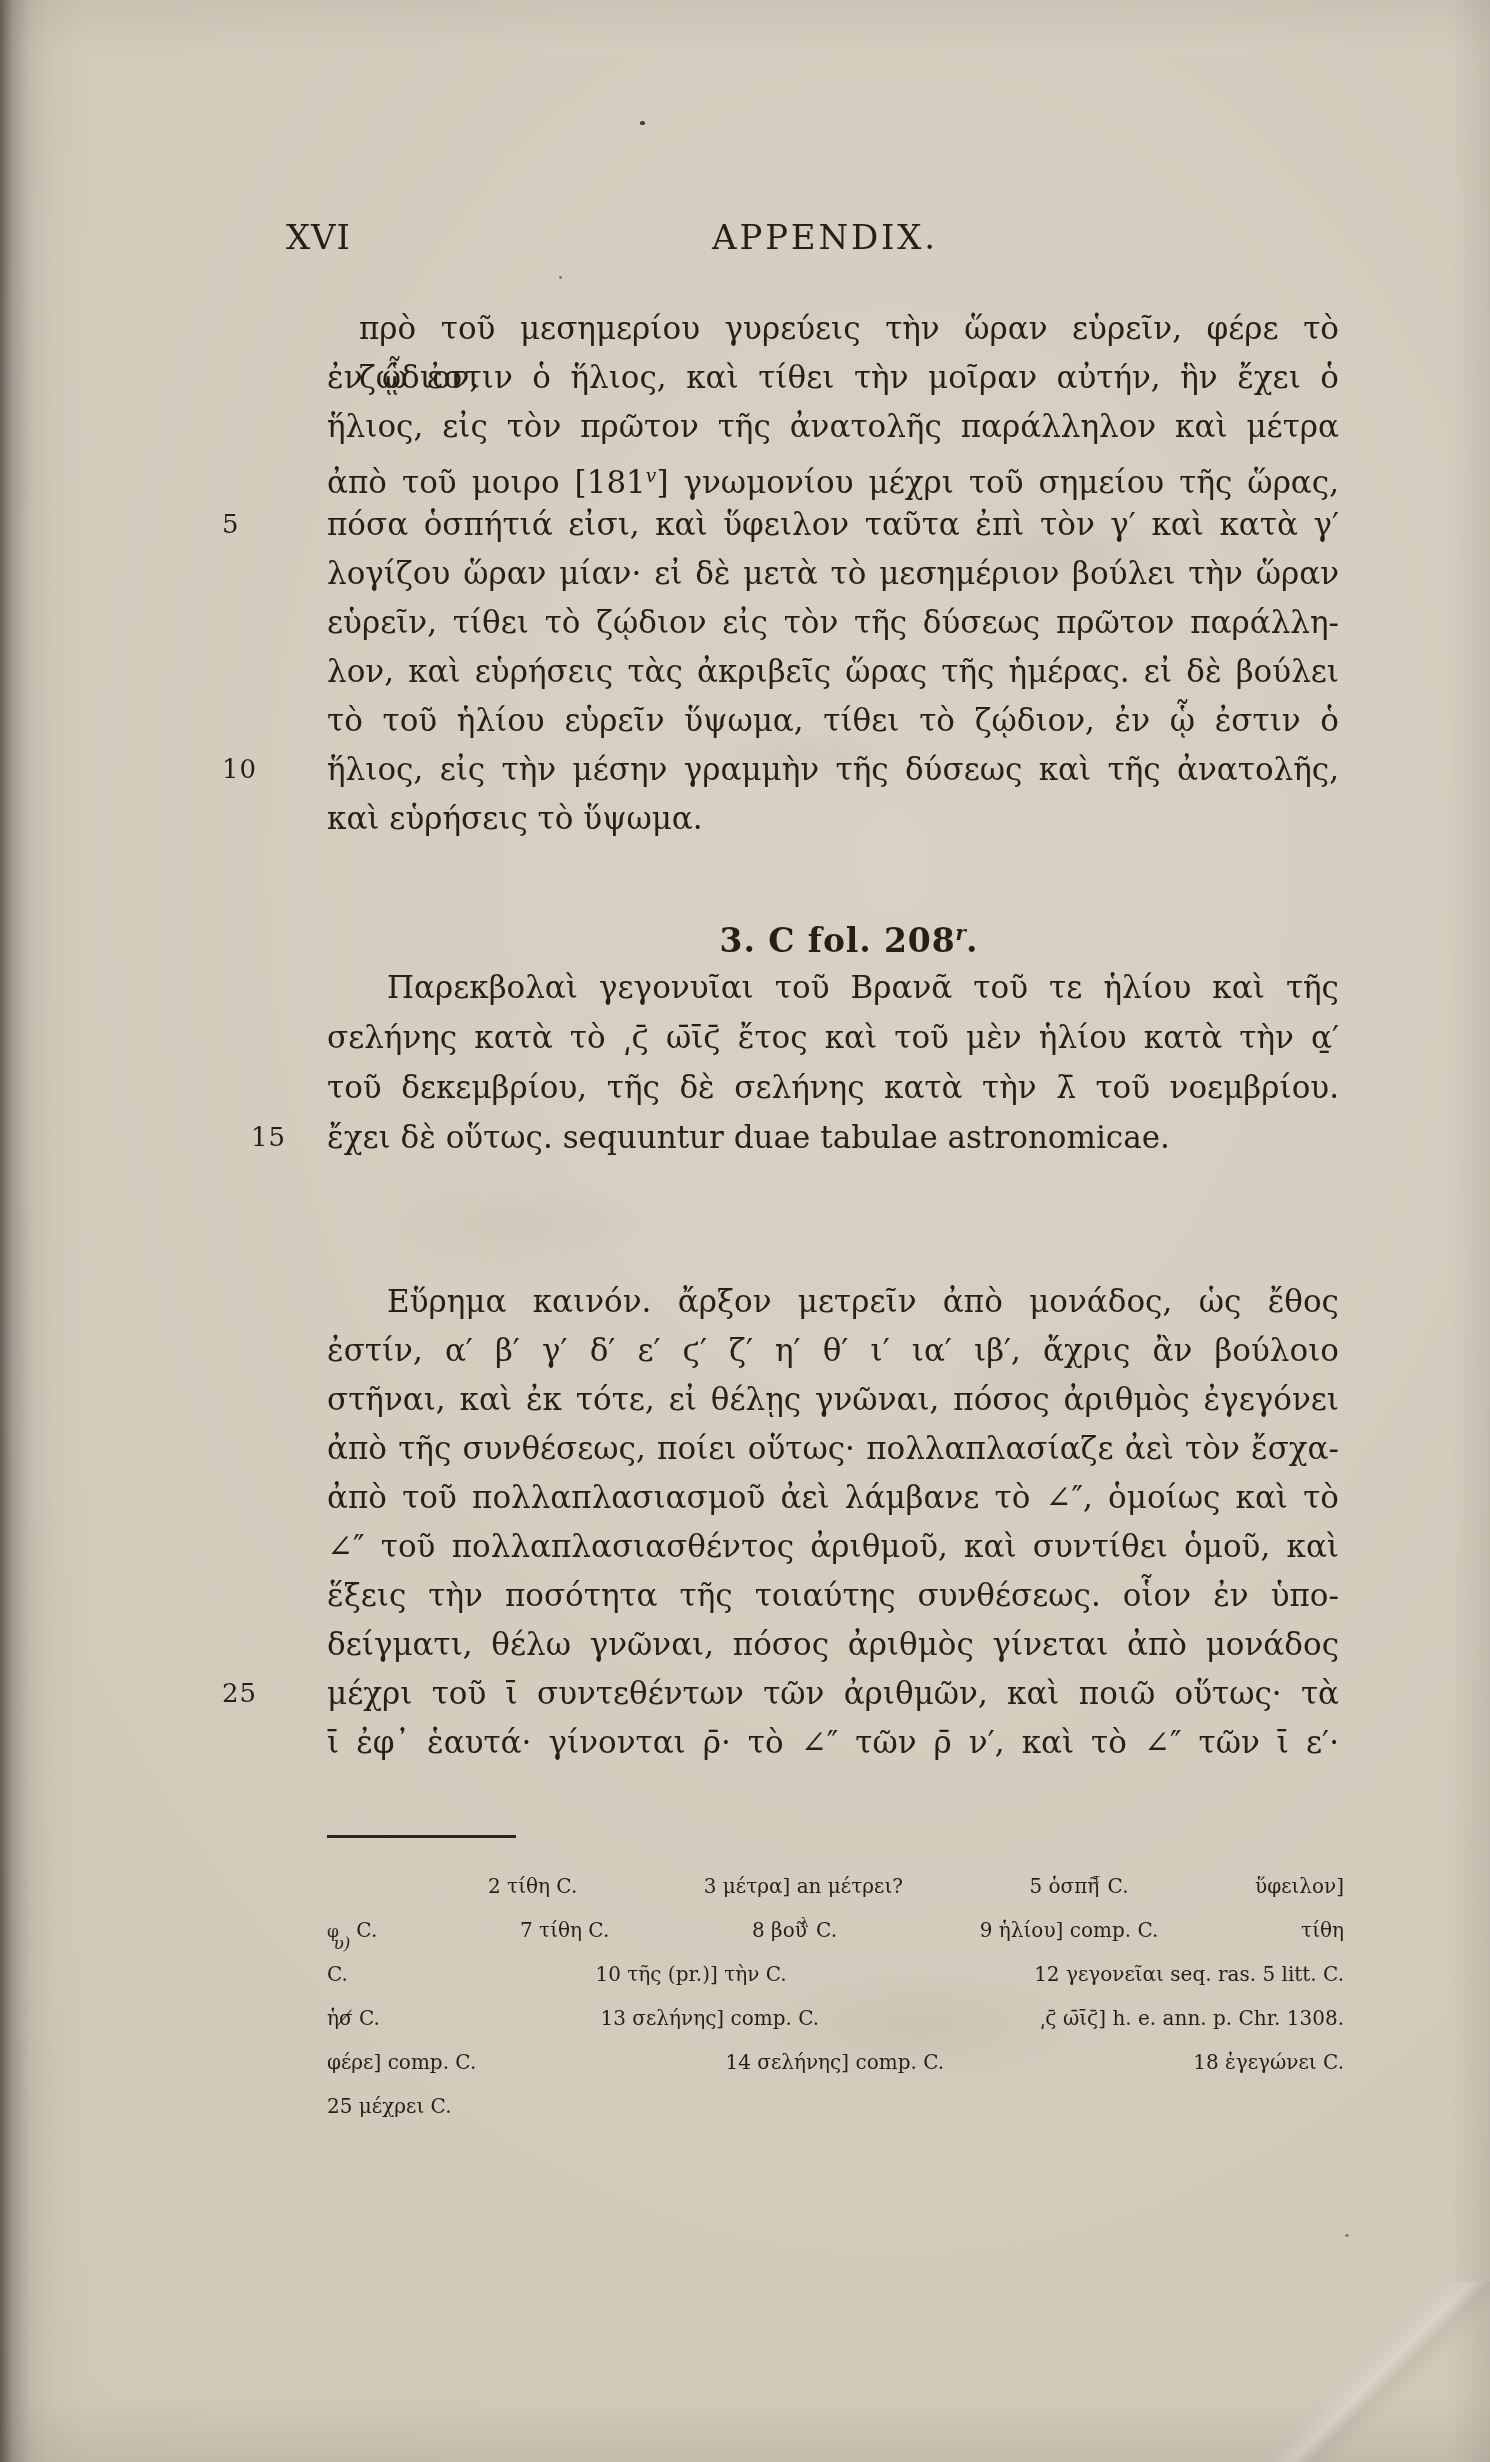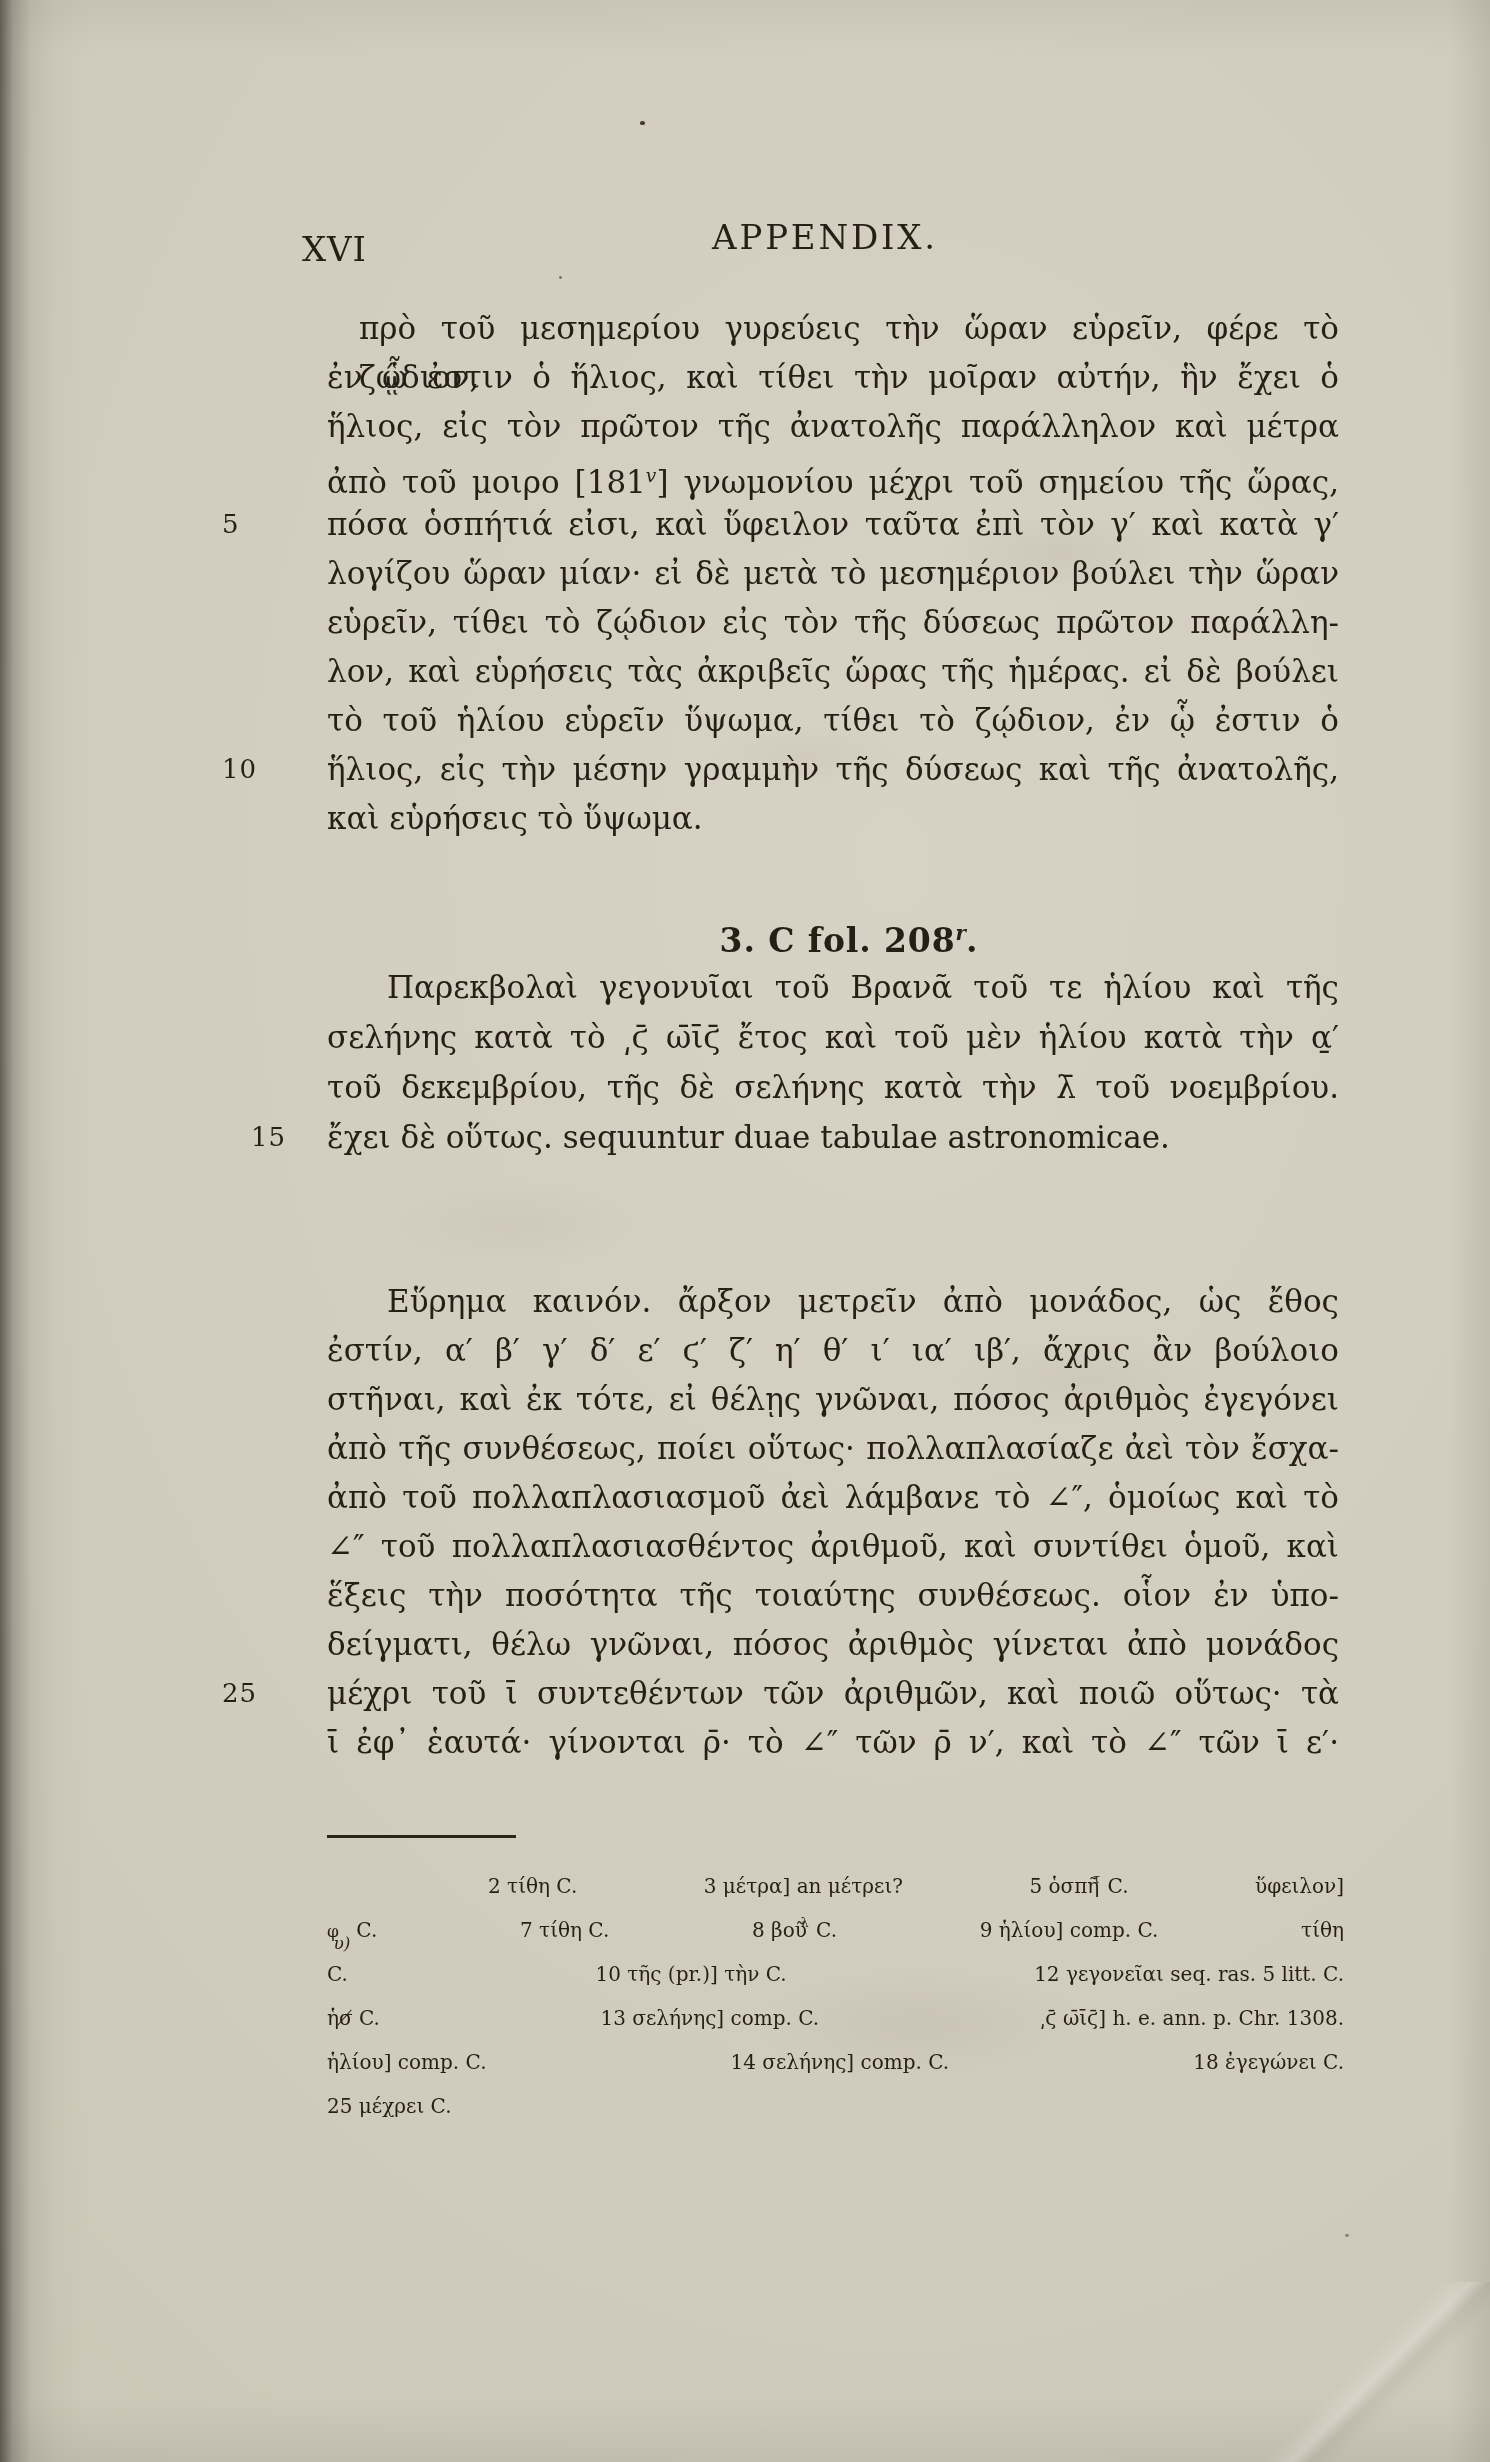--- a/index.html
+++ b/index.html
@@ -33,21 +33,21 @@
   .speck.s1{left:640px;top:121px;width:4.6px;height:3.7px;}
   .speck.s2{left:559px;top:276px;width:2.8px;height:2.8px;opacity:.6;}
   .speck.s3{left:1345px;top:2234px;width:3.7px;height:2.8px;opacity:.5;}
   .crease{
     position:absolute;left:1242px;top:2282px;width:276px;height:184px;pointer-events:none;
     background:linear-gradient(135deg, transparent 44%, rgba(255,255,255,0.28) 50%, rgba(90,84,70,0.12) 54%, transparent 60%);
     opacity:.7;
   }
 
   .header-row{position:absolute;left:327px;top:217px;width:1012px;height:42px;font-size:34px;letter-spacing:0.9px;}
-  .folio{position:absolute;left:-41px;top:12px;margin-left:16px;}
+  .folio{position:absolute;left:-41px;top:0;}
   .running-title{position:absolute;left:0;right:16px;text-align:center;letter-spacing:2.8px;}
 
   .para{position:absolute;left:327px;width:1012px;font-size:31px;}
   .line{position:relative;height:49px;line-height:49px;white-space:nowrap;}
   .jline{white-space:normal;text-align:justify;text-align-last:justify;}
   #para1{top:304px;}
   #para2{top:962px;}
   #para2 .line{height:50px;line-height:50px;}
   #para3{top:1277px;}
   .indent-sm{padding-left:32px;}
@@ -149,21 +149,21 @@
       <span class="seg">C.</span>
       <span class="seg">10 τῆς (pr.)] τὴν C.</span>
       <span class="seg">12 γεγονεῖαι seq. ras. 5 litt. C.</span>
     </div>
     <div class="app-line">
       <span class="seg">ἡσ̸ C.</span>
       <span class="seg">13 σελήνης] comp. C.</span>
       <span class="seg">͵ϛ̄ ω̄ῑϛ̄] h. e. ann. p. Chr. 1308.</span>
     </div>
     <div class="app-line">
-      <span class="seg">ἡλίου] comp. C.</span>
+      <span class="seg">φέρε] comp. C.</span>
       <span class="seg">14 σελήνης] comp. C.</span>
       <span class="seg">18 ἐγεγώνει C.</span>
     </div>
     <div class="app-line no-just">
       <span class="seg">25 μέχρει C.</span>
     </div>
   </div>
 </div>
 
 

